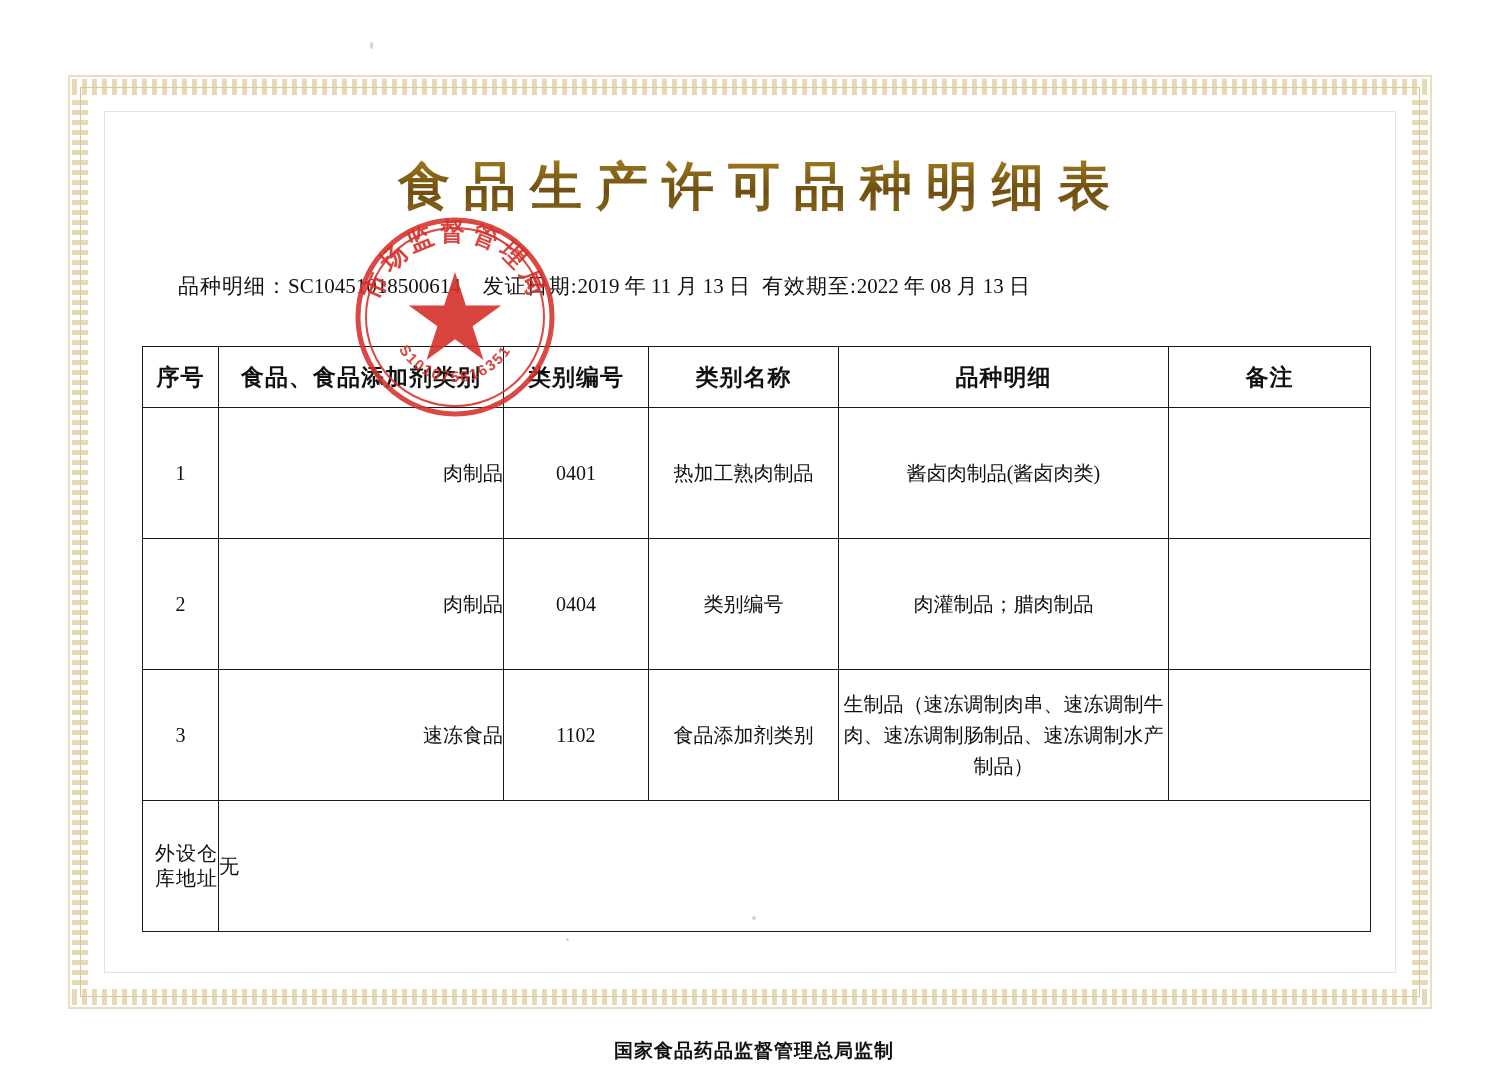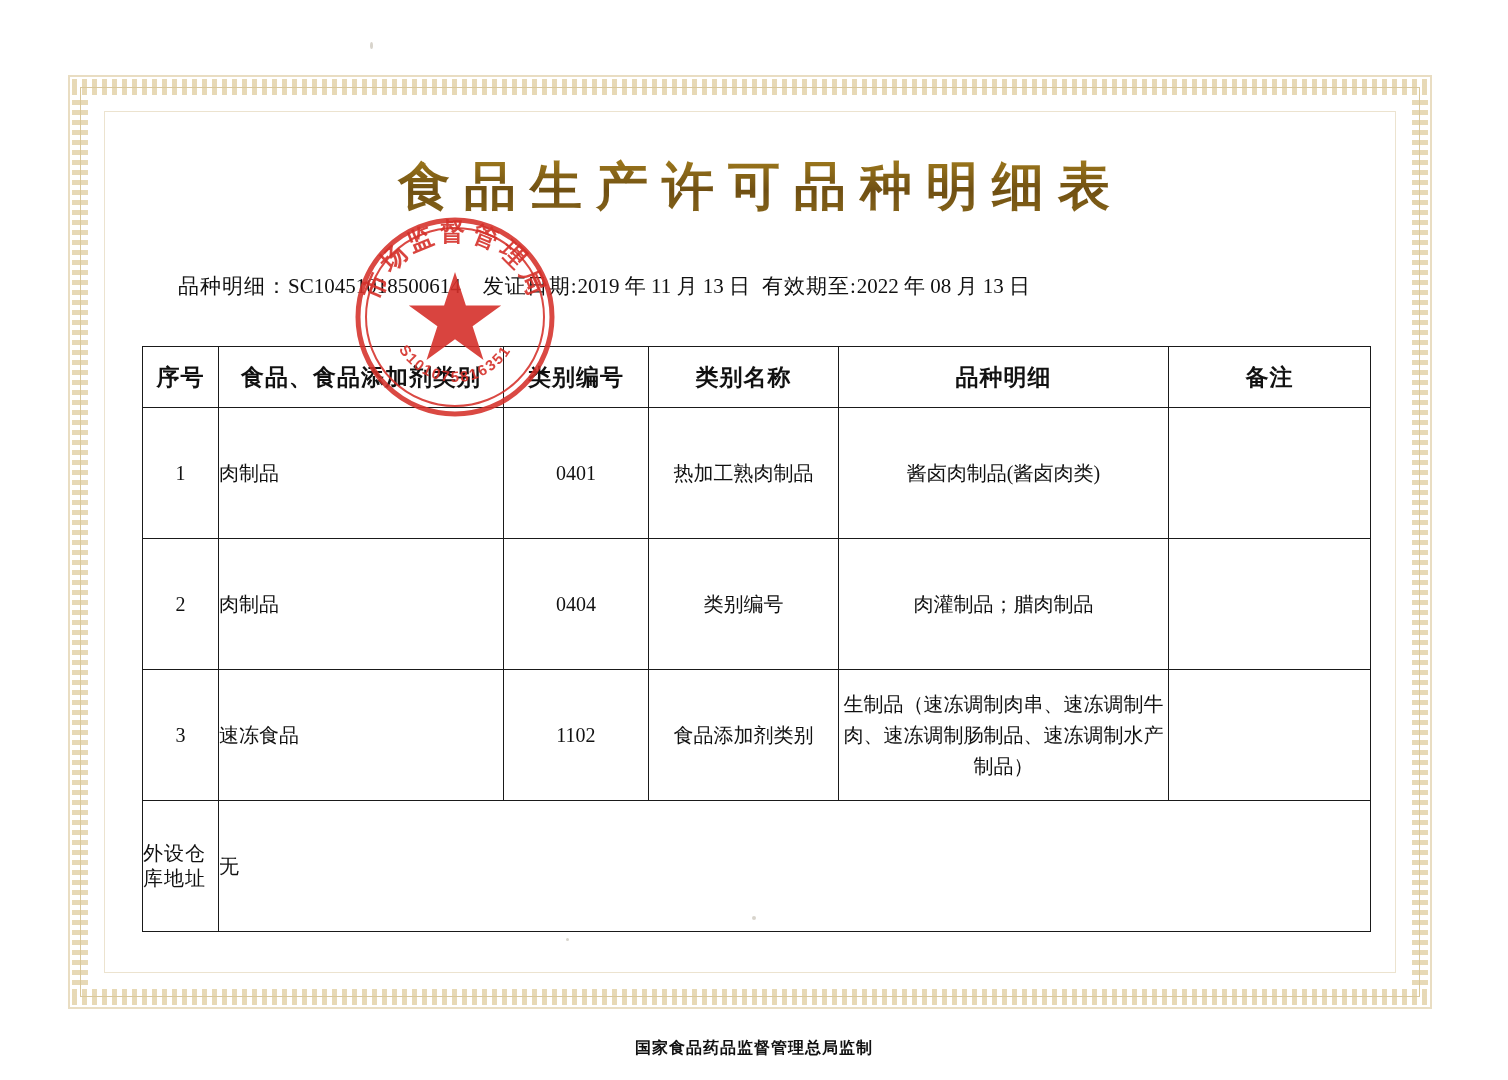--- a/index.html
+++ b/index.html
@@ -136,33 +136,33 @@
   .c-name  { width: 190px; }
   .c-detail{ width: 330px; }
   .c-note  { width: 202px; }
 
   .tbl tbody td {
     height: 130px;
     font-size: 20px;
   }
   .cell-pad { padding: 0 12px; }
   .cell-center { text-align: center; }
-  .cell-left { text-align: left; }
+  .cell-left { text-align: right; }
   .detail-text {
     line-height: 1.55;
     text-align: center;
     padding: 0 10px 0 12px;
   }
 
   
   .wh-label td {
     height: 128px;
   }
   .wh-label-cell {
-    text-align: left;
+    text-align: right;
     font-size: 23px;
     font-weight: bold;
     line-height: 1.25;
     letter-spacing: 1px;
     padding: 4px 0;
   }
   .wh-value-cell {
     text-align: left;
     vertical-align: top;
     font-size: 20px;
@@ -180,21 +180,21 @@
   }
   .seal svg { display: block; }
 
   
   .footer {
     position: absolute;
     left: 0;
     top: 1038px;
     width: 1508px;
     text-align: center;
-    font-size: 16px;
+    font-size: 19px;
     font-weight: bold;
     letter-spacing: 1px;
     color: #111;
   }
 
   
   .speck {
     position: absolute;
     background: #b8b0a2;
     border-radius: 50%;

